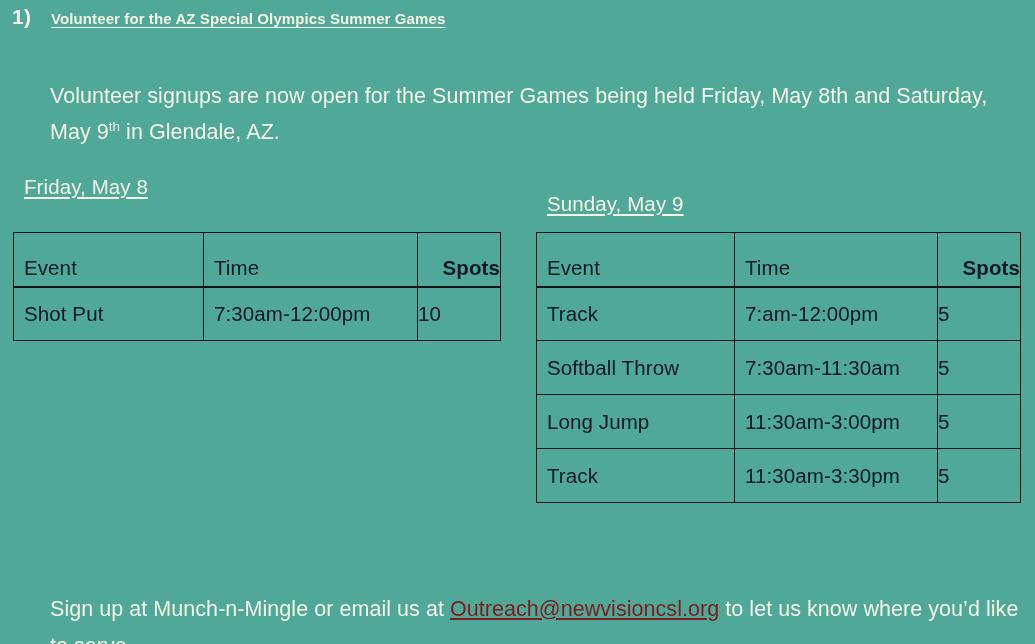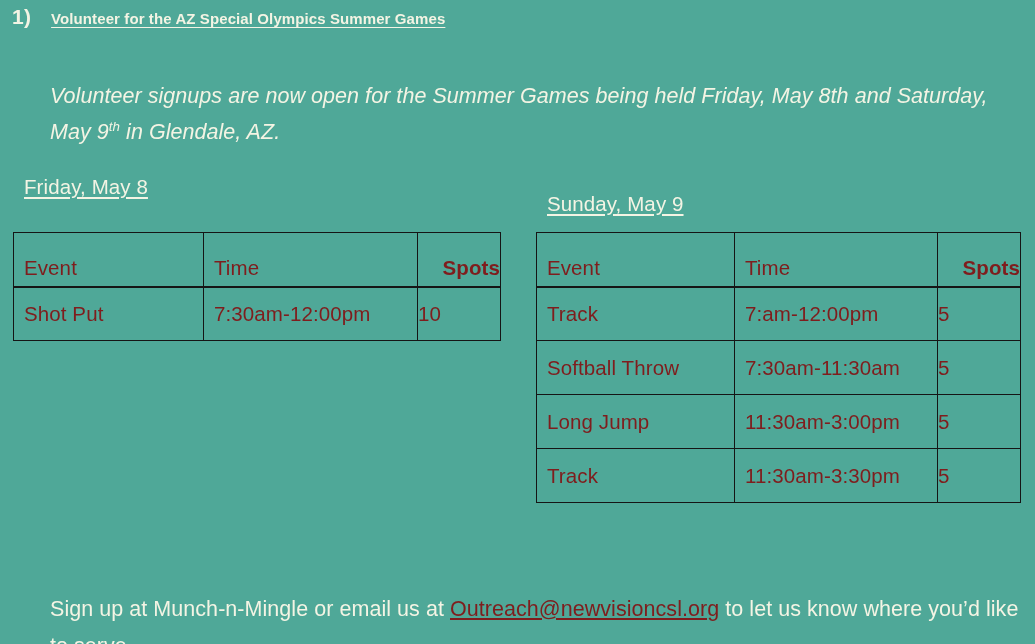--- a/index.html
+++ b/index.html
@@ -51,21 +51,20 @@
 
   
   .intro {
     position: absolute;
     left: 50px;
     top: 56px;
     width: 975px;
     font-size: 21.5px;
     line-height: 36px;
     letter-spacing: 0.05px;
-    font-style: italic;
   }
   .intro sup {
     font-size: 0.62em;
     vertical-align: super;
     line-height: 0;
   }
 
   
   .day-heading {
     position: absolute;
@@ -79,21 +78,21 @@
   #saturday-heading { left: 547px; top: 191px; }
 
   table.sched {
     position: absolute;
     border-collapse: collapse;
     table-layout: fixed;
     background: transparent;
   }
   table.sched td, table.sched th {
     border: 1.5px solid #151515;
-    color: #7f1d1d;
+    color: #0f172a;
     font-weight: normal;
     font-size: 20.5px;
     text-align: left;
     padding: 0 0 0 10px;
     height: 54px;
     box-sizing: border-box;
     vertical-align: middle;
     letter-spacing: 0.1px;
   }
   table.sched thead th {

